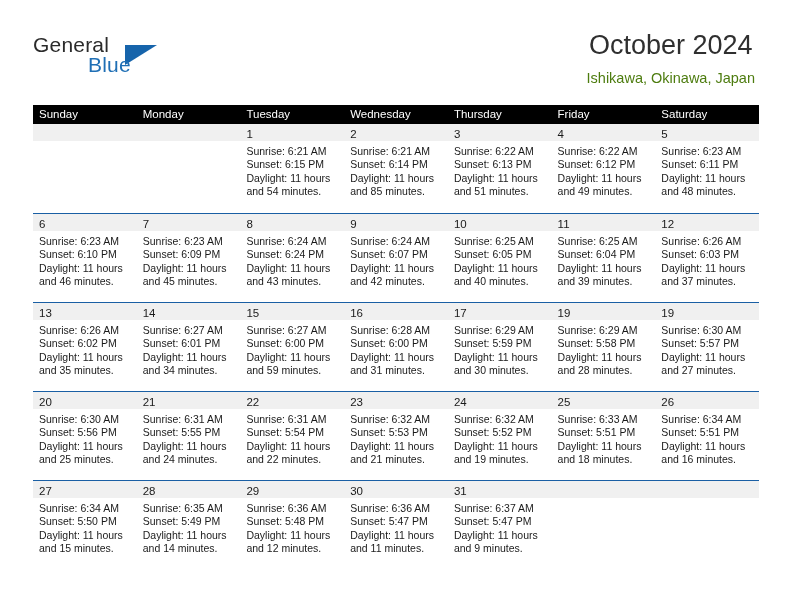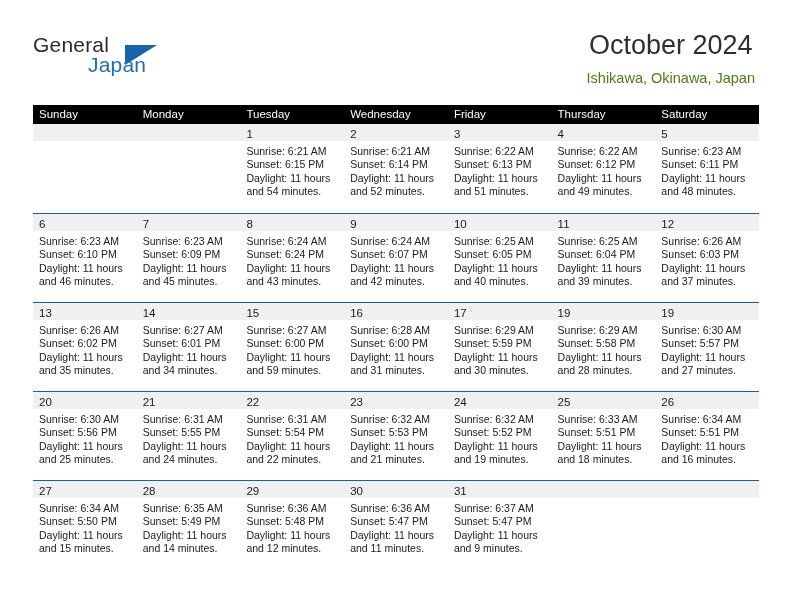--- a/index.html
+++ b/index.html
@@ -150,39 +150,39 @@
 </head>
 <body>
 
 <div class="page">
 
   <div class="header">
 
     <div class="logo">
       <span class="logo-general">General</span>
       <span class="logo-triangle"></span>
-      <span class="logo-blue">Japan</span>
+      <span class="logo-blue">Blue</span>
     </div>
 
     <div class="title-block">
       <div class="cal-title">October 2024</div>
       <div class="cal-subtitle">Ishikawa, Okinawa, Japan</div>
     </div>
 
   </div>
 
   <div class="calendar">
 
     <div class="weekday-row">
       <div class="weekday">Sunday</div>
       <div class="weekday">Monday</div>
       <div class="weekday">Tuesday</div>
       <div class="weekday">Wednesday</div>
+      <div class="weekday">Thursday</div>
       <div class="weekday">Friday</div>
-      <div class="weekday">Thursday</div>
       <div class="weekday">Saturday</div>
     </div>
 
     <div id="weeks-container">
         <div class="week-row">
           <div class="day-cell empty">
             <div class="day-number-bar"><span class="day-number"></span></div>
           </div>
           <div class="day-cell empty">
             <div class="day-number-bar"><span class="day-number"></span></div>
@@ -195,21 +195,21 @@
               <div>Daylight: 11 hours</div>
               <div>and 54 minutes.</div>
             </div>
           </div>
           <div class="day-cell">
             <div class="day-number-bar"><span class="day-number">2</span></div>
             <div class="day-info">
               <div>Sunrise: 6:21 AM</div>
               <div>Sunset: 6:14 PM</div>
               <div>Daylight: 11 hours</div>
-              <div>and 52 minutes.</div>
+              <div>and 85 minutes.</div>
             </div>
           </div>
           <div class="day-cell">
             <div class="day-number-bar"><span class="day-number">3</span></div>
             <div class="day-info">
               <div>Sunrise: 6:22 AM</div>
               <div>Sunset: 6:13 PM</div>
               <div>Daylight: 11 hours</div>
               <div>and 51 minutes.</div>
             </div>

